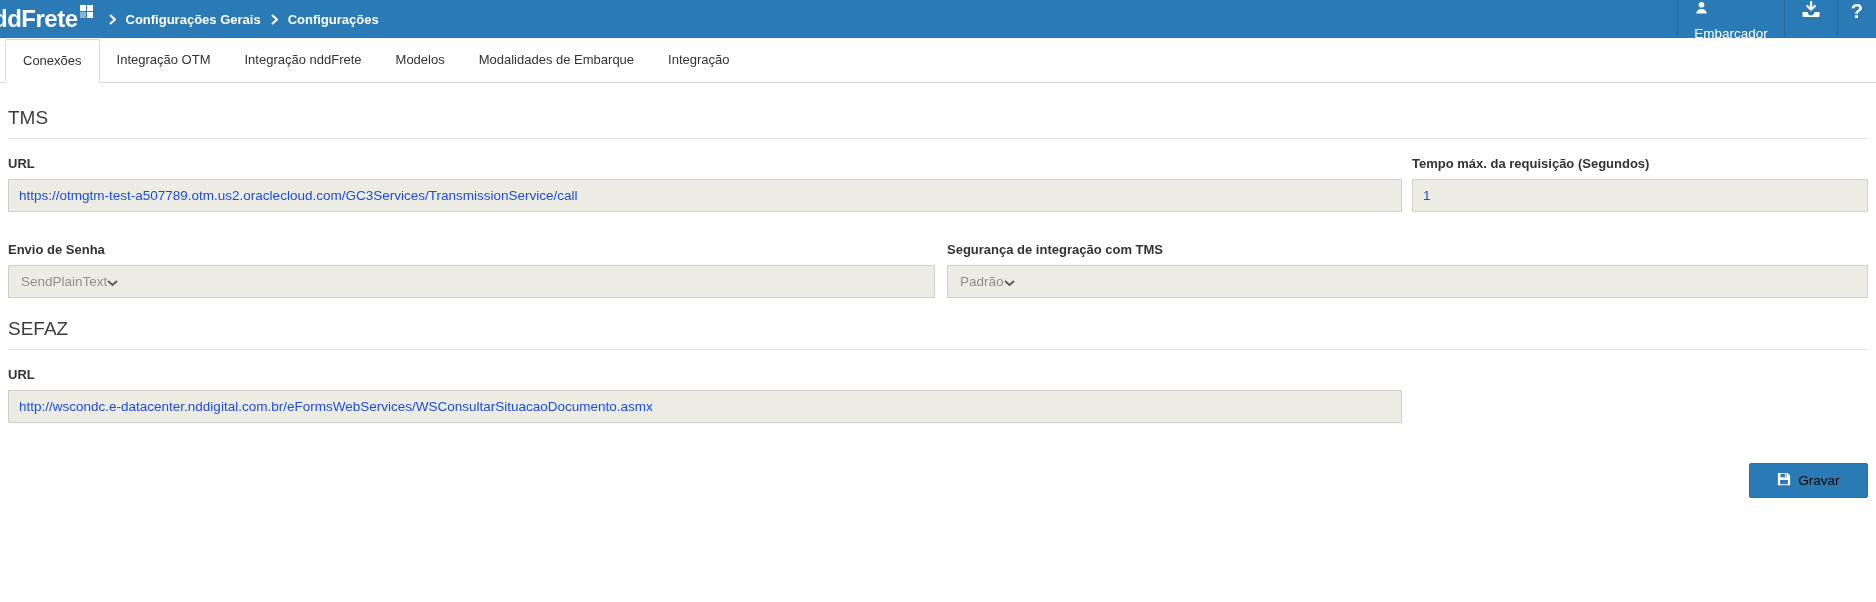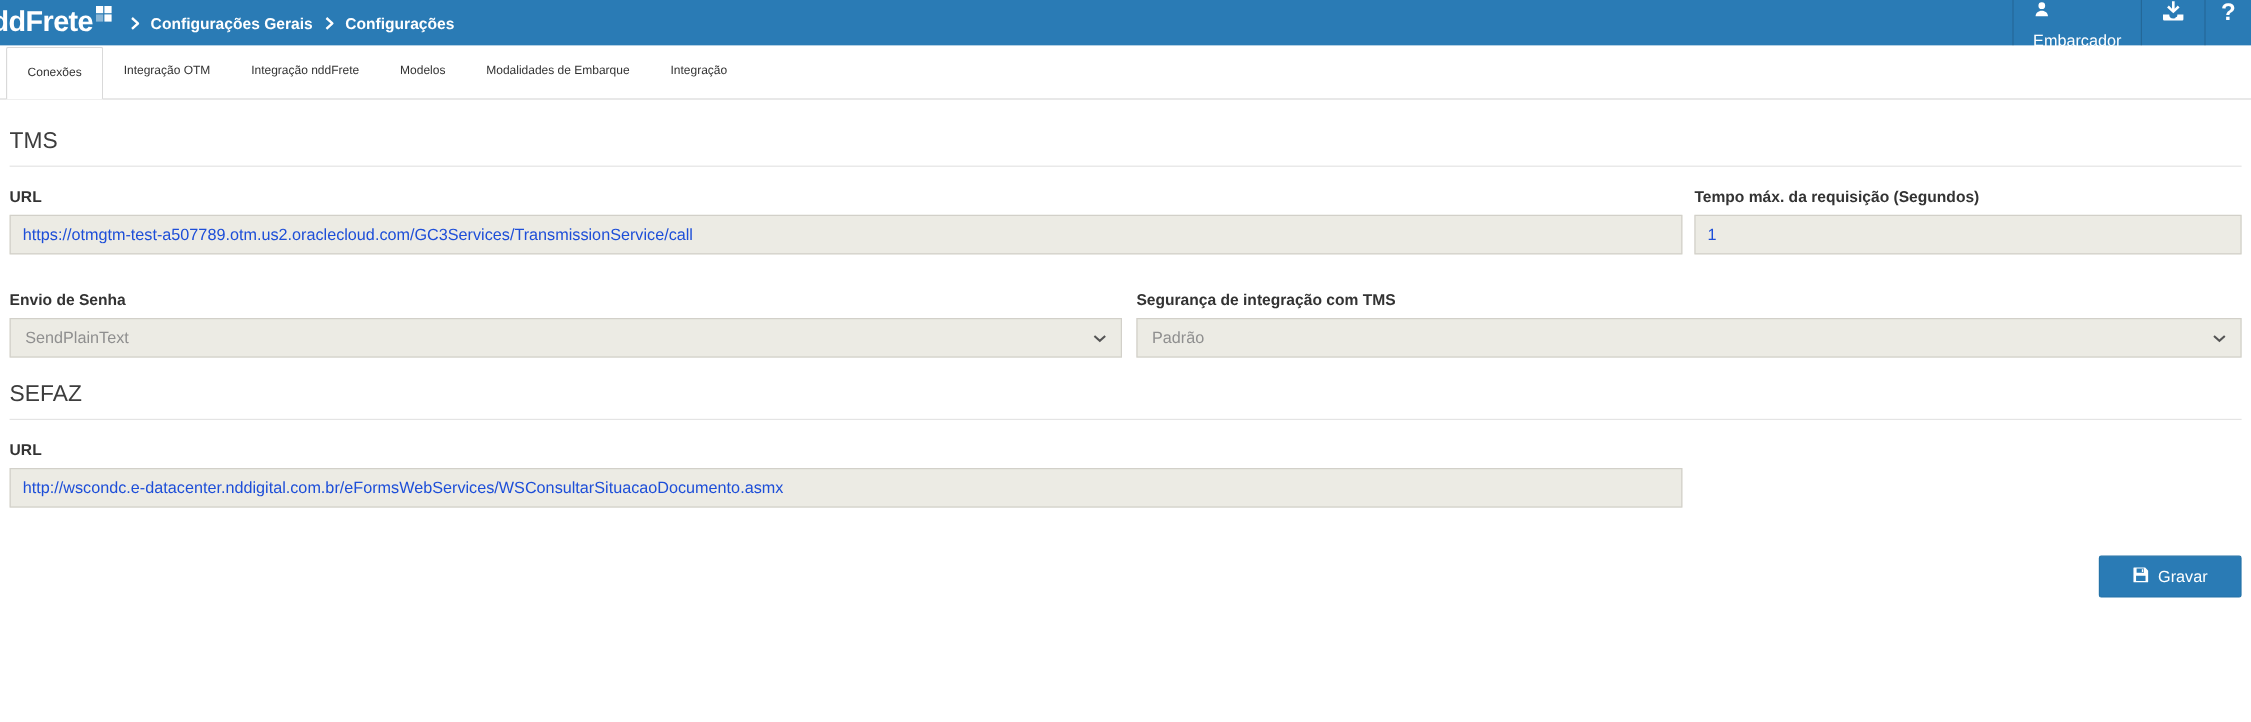--- a/index.html
+++ b/index.html
@@ -68,21 +68,21 @@
   
   .tabbar {
     display: flex;
     align-items: flex-end;
     height: 45px;
     border-bottom: 1px solid #D9D9D9;
     padding-left: 5px;
     background: #fff;
   }
   .tab {
-    font-size: 10px;
+    font-size: 13px;
     color: #333;
     padding: 0 17px;
     height: 43px;
     line-height: 42px;
     cursor: pointer;
     white-space: nowrap;
     margin-top: 36px;
   }
   .tab.active {
     border: 1px solid #D9D9D9;
@@ -133,35 +133,35 @@
     font-family: "Liberation Sans", sans-serif;
     padding: 0 10px;
   }
   .select-box {
     margin-top: 8px;
     height: 33px;
     background: #ECEBE4;
     border: 1px solid #D2D0C9;
     display: flex;
     align-items: center;
-    justify-content: space-between;
+    justify-content: flex-start;
     padding: 0 12px;
     cursor: default;
   }
   .select-value { color: #8F8F8F; font-size: 13.5px; }
 
   .save-row { display: flex; justify-content: flex-end; margin-top: 40px; }
   .save-btn {
     height: 35px;
     min-width: 119px;
     padding: 0 18px;
     background: #2A7BB5;
     border: 1px solid #2573A8;
     border-radius: 2px;
-    color: #ffffff;
+    color: #000000;
     font-size: 13.5px;
     font-family: "Liberation Sans", sans-serif;
     display: flex;
     align-items: center;
     justify-content: center;
     gap: 7px;
     cursor: pointer;
   }
 </style>
 </head>

